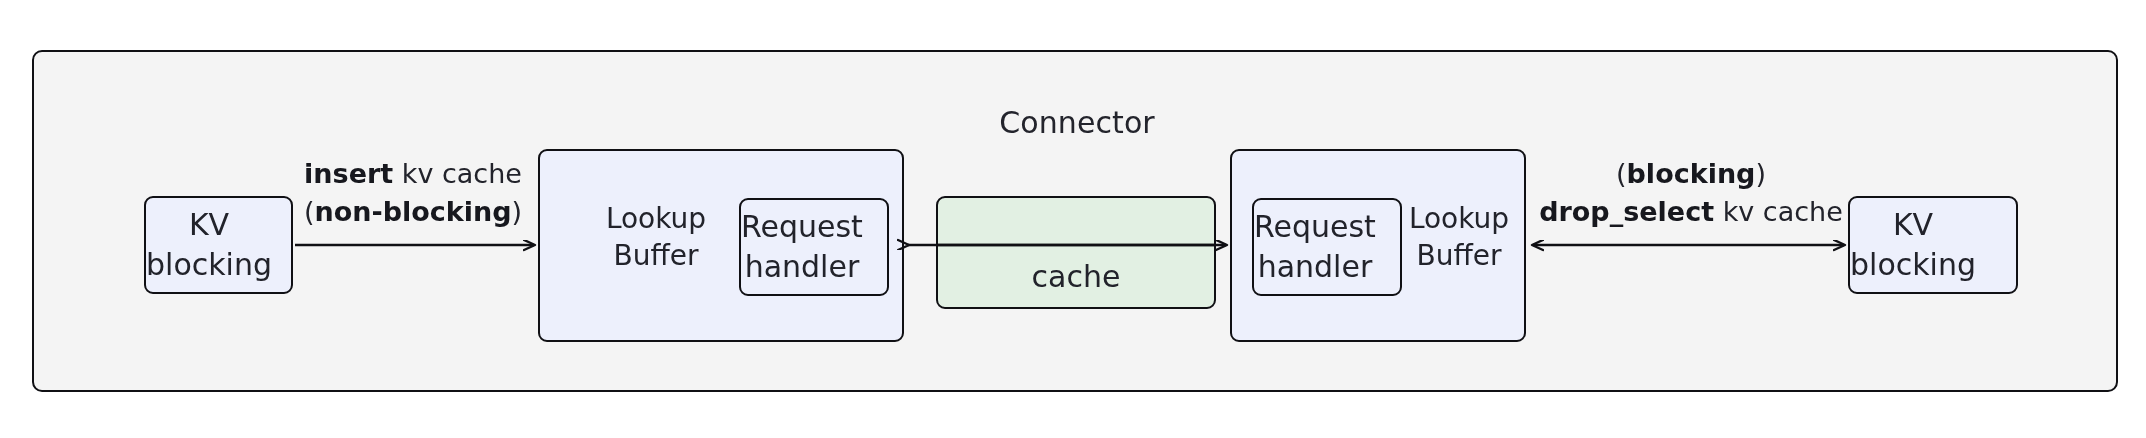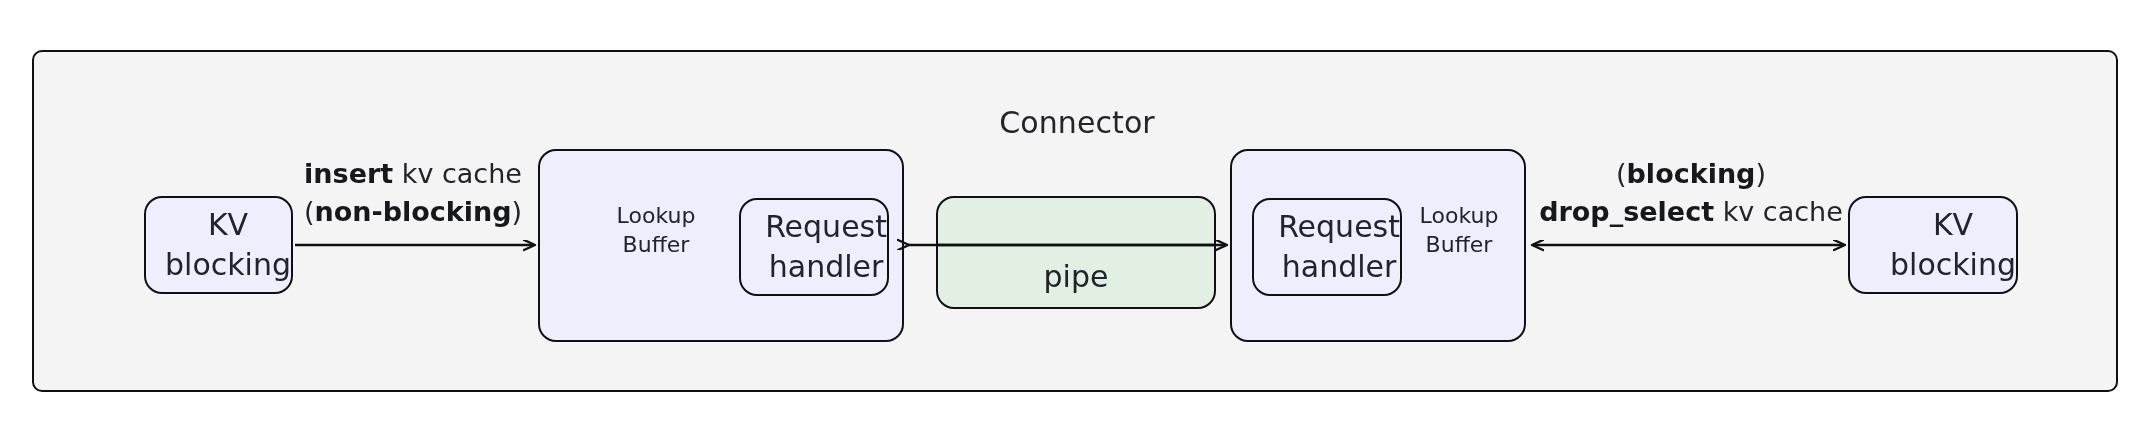--- a/index.html
+++ b/index.html
@@ -41,29 +41,28 @@
     color: #23242c;
     letter-spacing: .1px;
   }
 
   
   .node {
     position: absolute;
     box-sizing: border-box;
     background: #edf0fc;
     border: 2.5px solid #101014;
-    border-radius: 18px;
+    border-radius: 9px;
     display: flex;
     align-items: center;
-    justify-content: flex-end;
+    justify-content: flex-start;
     color: #22232b;
     font-size: 30px;
     line-height: 1.32;
     text-align: center;
-    padding-left: 47px;
   }
   .node .lbl { display: block; }
 
   .node.green {
     background: #e2f0e3;
   }
 
   
   #kv-producer   { left: 144px;  top: 196px; width: 149px; height: 98px; }
   #buffer-left   { left: 538px;  top: 149px; width: 366px; height: 193px; }
@@ -73,21 +72,21 @@
   #handler-right { left: 20px;   top: 47px;  width: 150px; height: 98px; }
   #kv-consumer   { left: 1848px; top: 196px; width: 170px; height: 98px; }
 
   
   .buffer-inner {
     position: absolute;
     top: 0; left: 0; right: 0; bottom: 0;
   }
   .buffer-label {
     position: absolute;
-    font-size: 22px;
+    font-size: 28px;
     line-height: 1.32;
     color: #22232b;
     text-align: center;
     width: 140px;
   }
   #buffer-left .buffer-label  { left: 46px;  top: 50px; }
   #buffer-right .buffer-label { left: 157px; top: 50px; }
 
   .pipe-label {
     position: absolute;
@@ -145,21 +144,21 @@
       <div class="node" id="handler-left">
         <div>
           <span class="lbl">Request</span>
           <span class="lbl">handler</span>
         </div>
       </div>
     </div>
   </div>
 
   <div class="node green" id="pipe">
-    <div class="pipe-label">pipe</div>
+    <div class="pipe-label">cache</div>
   </div>
 
   <div class="node" id="buffer-right">
     <div class="buffer-inner">
       <div class="node" id="handler-right">
         <div>
           <span class="lbl">Request</span>
           <span class="lbl">handler</span>
         </div>
       </div>

